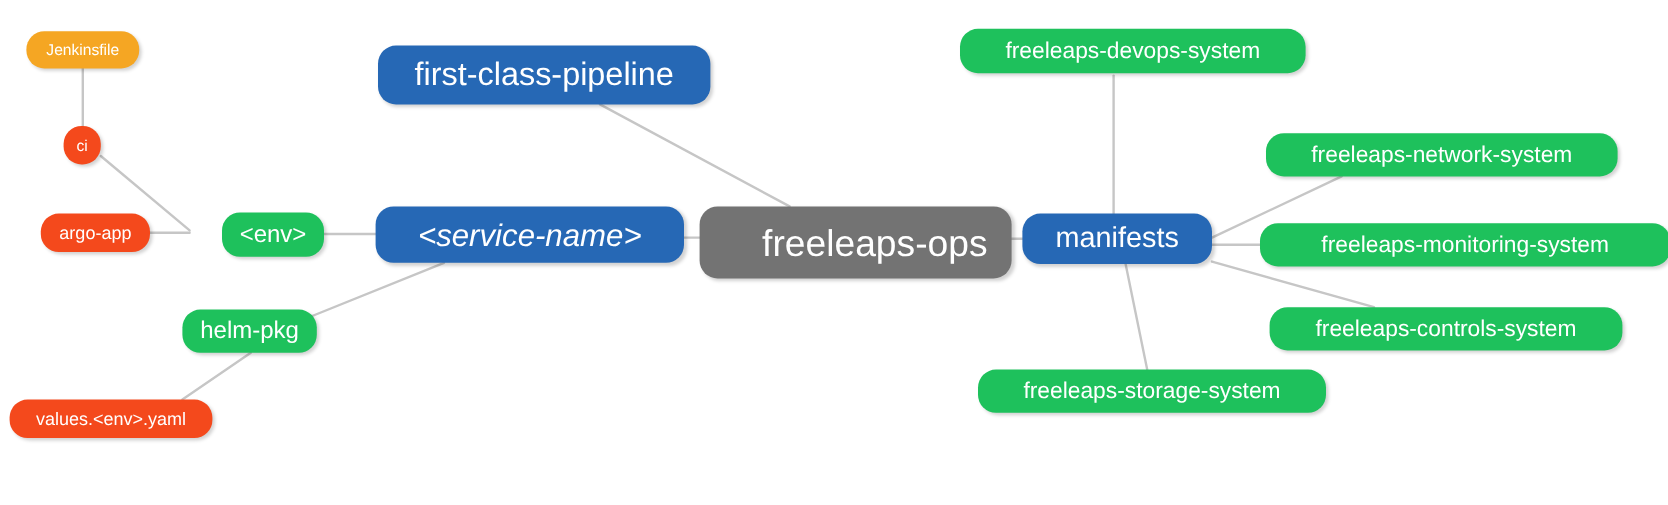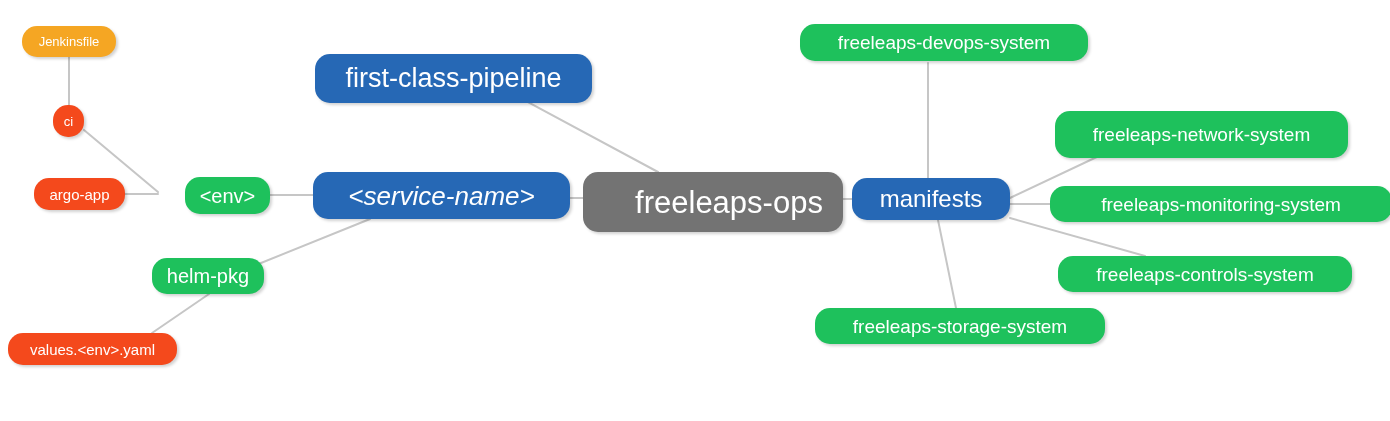--- a/index.html
+++ b/index.html
@@ -82,36 +82,36 @@
       </div>
       <div class="node n-env" style="left: 158px; top: 177px; width: 85px; height: 37px; margin-left: 27px;">
         <span>&lt;env&gt;</span>
       </div>
       <div class="node n-helm" style="left: 152px; top: 258px; width: 112px; height: 36px;">
         <span>helm-pkg</span>
       </div>
       <div class="node n-values" style="left: 8px; top: 333px; width: 169px; height: 32px;">
         <span>values.&lt;env&gt;.yaml</span>
       </div>
-      <div class="node n-fcp" style="left: 315px; top: 38px; width: 277px; height: 49px; margin-top: 16px;">
+      <div class="node n-fcp" style="left: 315px; top: 38px; width: 277px; height: 49px;">
         <span>first-class-pipeline</span>
       </div>
       <div class="node n-svc" style="left: 313px; top: 172px; width: 257px; height: 47px;">
         <span>&lt;service-name&gt;</span>
       </div>
       <div class="node n-root" style="left: 583px; top: 172px; width: 260px; height: 60px;">
         <span>freeleaps-ops</span>
       </div>
       <div class="node n-manifests" style="left: 852px; top: 178px; width: 158px; height: 42px;">
         <span>manifests</span>
       </div>
       <div class="node n-sys" style="left: 800px; top: 24px; width: 288px; height: 37px;">
         <span>freeleaps-devops-system</span>
       </div>
-      <div class="node n-sys" style="left: 1055px; top: 111px; width: 293px; height: 47px;">
+      <div class="node n-sys" style="left: 1055px; top: 111px; width: 293px; height: 36px;">
         <span>freeleaps-network-system</span>
       </div>
       <div class="node n-sys" style="left: 1050px; top: 186px; width: 342px; height: 36px;">
         <span>freeleaps-monitoring-system</span>
       </div>
       <div class="node n-sys" style="left: 1058px; top: 256px; width: 294px; height: 36px;">
         <span>freeleaps-controls-system</span>
       </div>
       <div class="node n-sys" style="left: 815px; top: 308px; width: 290px; height: 36px;">
         <span>freeleaps-storage-system</span>

